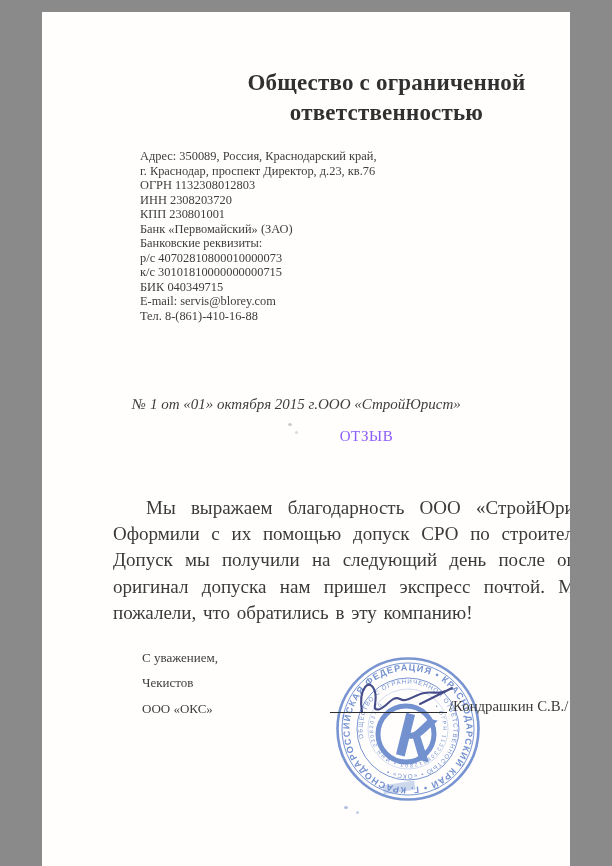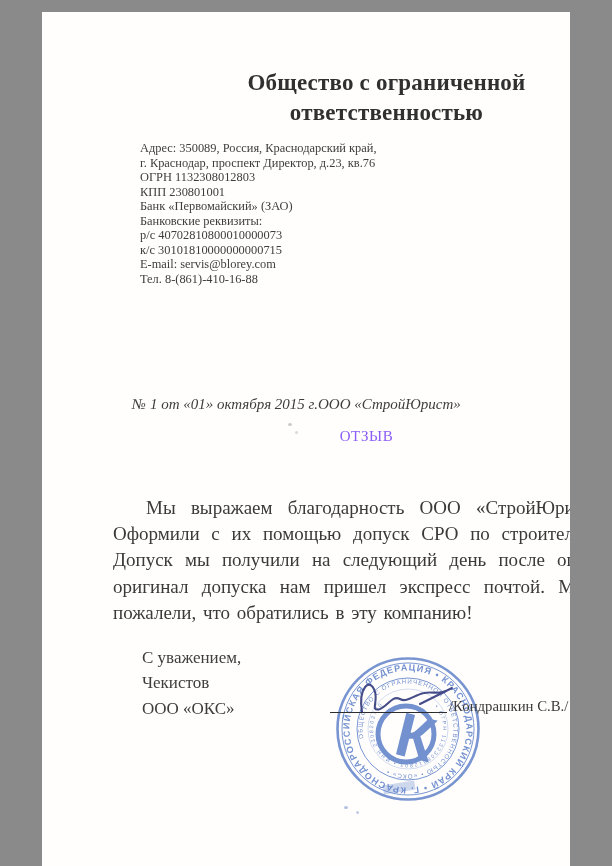--- a/index.html
+++ b/index.html
@@ -11,41 +11,41 @@
     font-family:"Liberation Serif","DejaVu Serif",serif;
     color:#3a3a3a;
     overflow:hidden;
   }
   .title-block{
     position:absolute;left:111px;top:56px;width:467px;
     text-align:center;font-weight:bold;font-size:23px;line-height:30px;
     color:#303030;letter-spacing:.2px;
   }
   .details-block{
-    position:absolute;left:98px;top:129px;width:330px;
+    position:absolute;left:98px;top:137px;width:330px;
     font-size:12.4px;line-height:14.55px;color:#3d3d3d;
   }
   .ref-row{
     position:absolute;left:90px;top:384px;width:488px;
     display:flex;justify-content:flex-start;
     font-size:15px;color:#3d3d3d;font-style:italic;
   }
   .review-title{
     position:absolute;left:71px;top:416px;width:507px;
     text-align:center;font-size:15px;letter-spacing:.6px;color:#8b5cf6;
   }
   .review-body{
     position:absolute;left:71px;top:483px;width:507px;
     font-size:19px;line-height:26.2px;
     text-align:justify;text-indent:33px;color:#3a3a3a;
     word-spacing:2px;
   }
   .closing-block{
     position:absolute;left:100px;top:633px;
-    font-size:17px;line-height:25.3px;color:#3d3d3d;
+    font-size:13px;line-height:25.3px;color:#3d3d3d;
   }
   .closing-block div{margin:0;}
   .stamp-wrap{position:absolute;left:291px;top:642px;width:150px;height:150px;}
   .sig-line{
     position:absolute;left:288px;top:700px;width:117px;height:1.3px;
     background:#2e2e2e;
   }
   .sig-overlay{position:absolute;left:282px;top:650px;width:260px;height:70px;pointer-events:none;}
   .signatory{
     position:absolute;left:407px;top:686px;
@@ -63,25 +63,27 @@
 <div class="page">
 
   <div class="title-block">
     <div>Общество с ограниченной ответственностью</div>
   </div>
 
   <div class="details-block">
     <div>Адрес: 350089, Россия, Краснодарский край,</div>
     <div>г. Краснодар, проспект Директор, д.23, кв.76</div>
     <div>ОГРН 1132308012803</div>
+    <div>ИНН 2308203720</div>
     <div>КПП 230801001</div>
     <div>Банк «Первомайский» (ЗАО)</div>
     <div>Банковские реквизиты:</div>
     <div>р/с 40702810800010000073</div>
     <div>к/с 30101810000000000715</div>
+    <div>БИК 040349715</div>
     <div>E-mail: servis@blorey.com</div>
     <div>Тел. 8-(861)-410-16-88</div>
   </div>
 
   <div class="ref-row">
     <span>№ 1 от «01» октября 2015 г.</span>
     <span>ООО «СтройЮрист»</span>
   </div>
 
   <div class="review-title">ОТЗЫВ</div>

